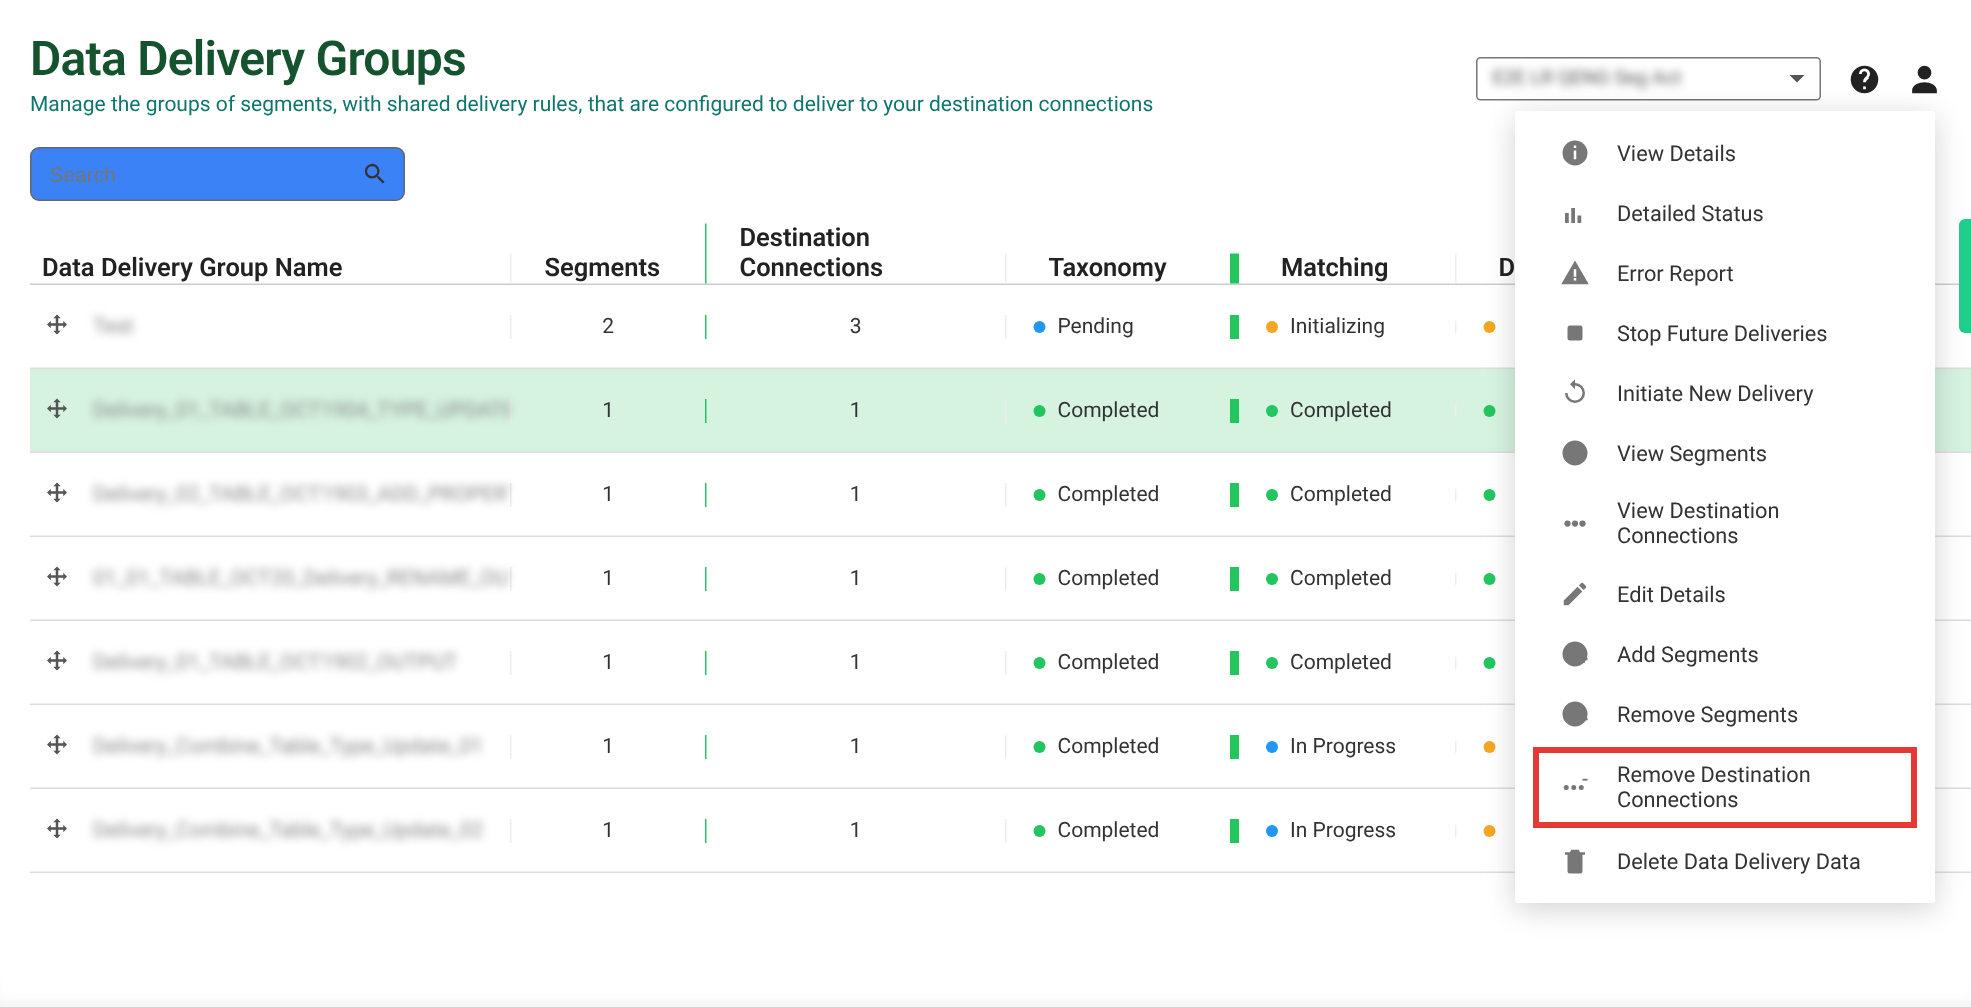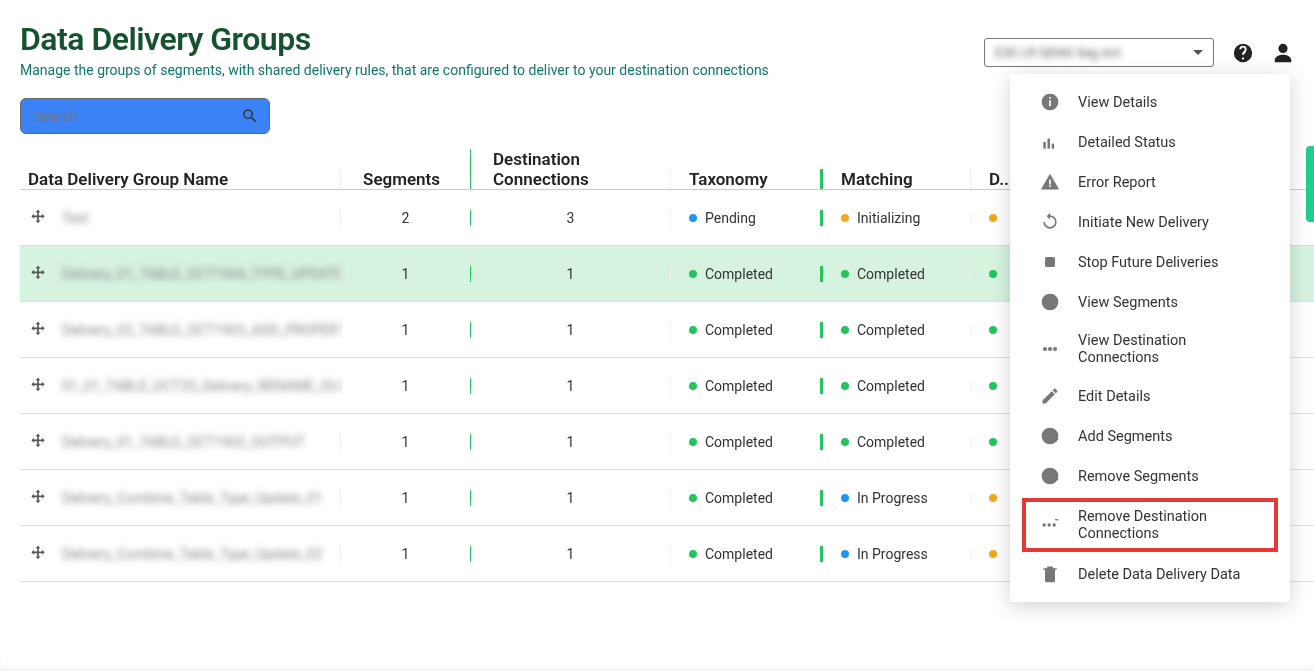--- a/index.html
+++ b/index.html
@@ -105,24 +105,24 @@
     font-size: 14px;
     color: #333;
   }
   .trow.highlight {
     background: #d6f3e0;
   }
   .col-name { width: 320px; padding-left: 8px; display:flex; align-items:center; gap:14px;}
   .col-seg  { width: 130px; text-align: center; border-left: 1px solid #eee;}
   .col-dest { width: 200px; text-align: center; border-left: 1px solid #22c55e;}
   .col-tax  { width: 150px; border-left: 1px solid #eee;}
-  .col-match{ width: 150px; border-left: 3px solid #22c55e;}
+  .col-match{ width: 150px; border-left: 6px solid #22c55e;}
   .col-d    { width: 60px; border-left: 1px solid #eee;}
   .thead .col-seg, .thead .col-dest { text-align:left; padding-left:22px;}
-  .thead .col-tax, .thead .col-match, .thead .col-d { padding-left: 18px; }
+  .thead .col-tax, .thead .col-match, .thead .col-d { padding-left: 28px; }
 
   .drag-icon { width:20px; height:20px; flex:none; display:flex; align-items:center; justify-content:center; }
   .row-name { filter: blur(3px); color: #888; white-space: nowrap; overflow:hidden;}
 
   .status { display:flex; align-items:center; gap:8px; padding-left:18px;}
   .dot { width:8px; height:8px; border-radius:50%; flex:none;}
   .dot.blue { background:#2196F3; }
   .dot.green { background:#22c55e; }
   .dot.orange { background:#f5a623; }
 
@@ -442,32 +442,32 @@
       <span class="menu-icon">
         <svg width="20" height="20" viewBox="0 0 24 24">
           <use href="#i-warn"></use>
         </svg>
       </span>
       <span>Error Report</span>
     </div>
     <div class="menu-item">
       <span class="menu-icon">
         <svg width="20" height="20" viewBox="0 0 24 24">
+          <use href="#i-stop"></use>
+        </svg>
+      </span>
+      <span>Stop Future Deliveries</span>
+    </div>
+    <div class="menu-item">
+      <span class="menu-icon">
+        <svg width="20" height="20" viewBox="0 0 24 24">
           <use href="#i-refresh"></use>
         </svg>
       </span>
       <span>Initiate New Delivery</span>
-    </div>
-    <div class="menu-item">
-      <span class="menu-icon">
-        <svg width="20" height="20" viewBox="0 0 24 24">
-          <use href="#i-stop"></use>
-        </svg>
-      </span>
-      <span>Stop Future Deliveries</span>
     </div>
     <div class="menu-item">
       <span class="menu-icon">
         <svg width="20" height="20" viewBox="0 0 24 24">
           <use href="#i-pie"></use>
         </svg>
       </span>
       <span>View Segments</span>
     </div>
     <div class="menu-item">

